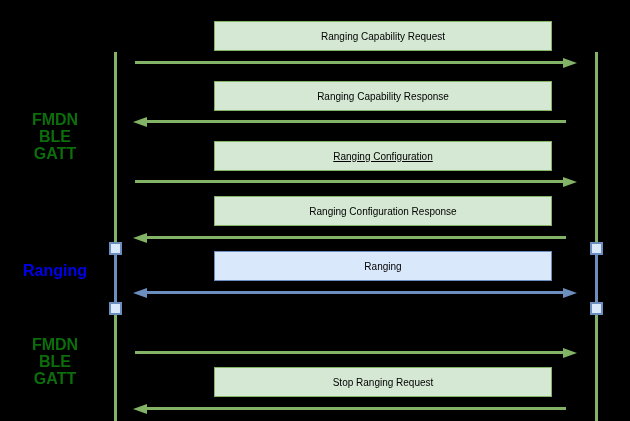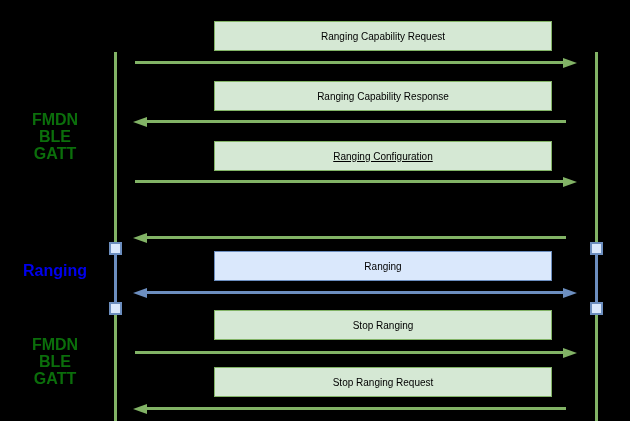--- a/index.html
+++ b/index.html
@@ -67,29 +67,29 @@
   <div class="head r" style="top:58px;left:563px;"></div>
 
   <div class="msg-box" style="top:81px;">Ranging Capability Response</div>
   <div class="shaft" style="top:120px;left:147px;width:419px;"></div>
   <div class="head l" style="top:117px;left:133px;"></div>
 
   <div class="msg-box" style="top:141px;text-decoration:underline;">Ranging Configuration</div>
   <div class="shaft" style="top:180px;left:135px;width:429px;"></div>
   <div class="head r" style="top:177px;left:563px;"></div>
 
+  <div class="msg-box" style="top:196px;">Ranging Configuration Response</div>
   <div class="shaft" style="top:236px;left:147px;width:419px;"></div>
   <div class="head l" style="top:233px;left:133px;"></div>
 
   <div class="msg-box blue" style="top:251px;">Ranging</div>
   <div class="shaft blue" style="top:291px;left:147px;width:416px;"></div>
   <div class="head blue l" style="top:288px;left:133px;"></div>
   <div class="head blue r" style="top:288px;left:563px;"></div>
 
-  <div class="msg-box" style="top:310px;">Stop Ranging</div>
   <div class="shaft" style="top:351px;left:135px;width:429px;"></div>
   <div class="head r" style="top:348px;left:563px;"></div>
 
   <div class="msg-box" style="top:367px;">Stop Ranging Request</div>
   <div class="shaft" style="top:407px;left:147px;width:419px;"></div>
   <div class="head l" style="top:404px;left:133px;"></div>
 
 </div>
 
 </body></html>

